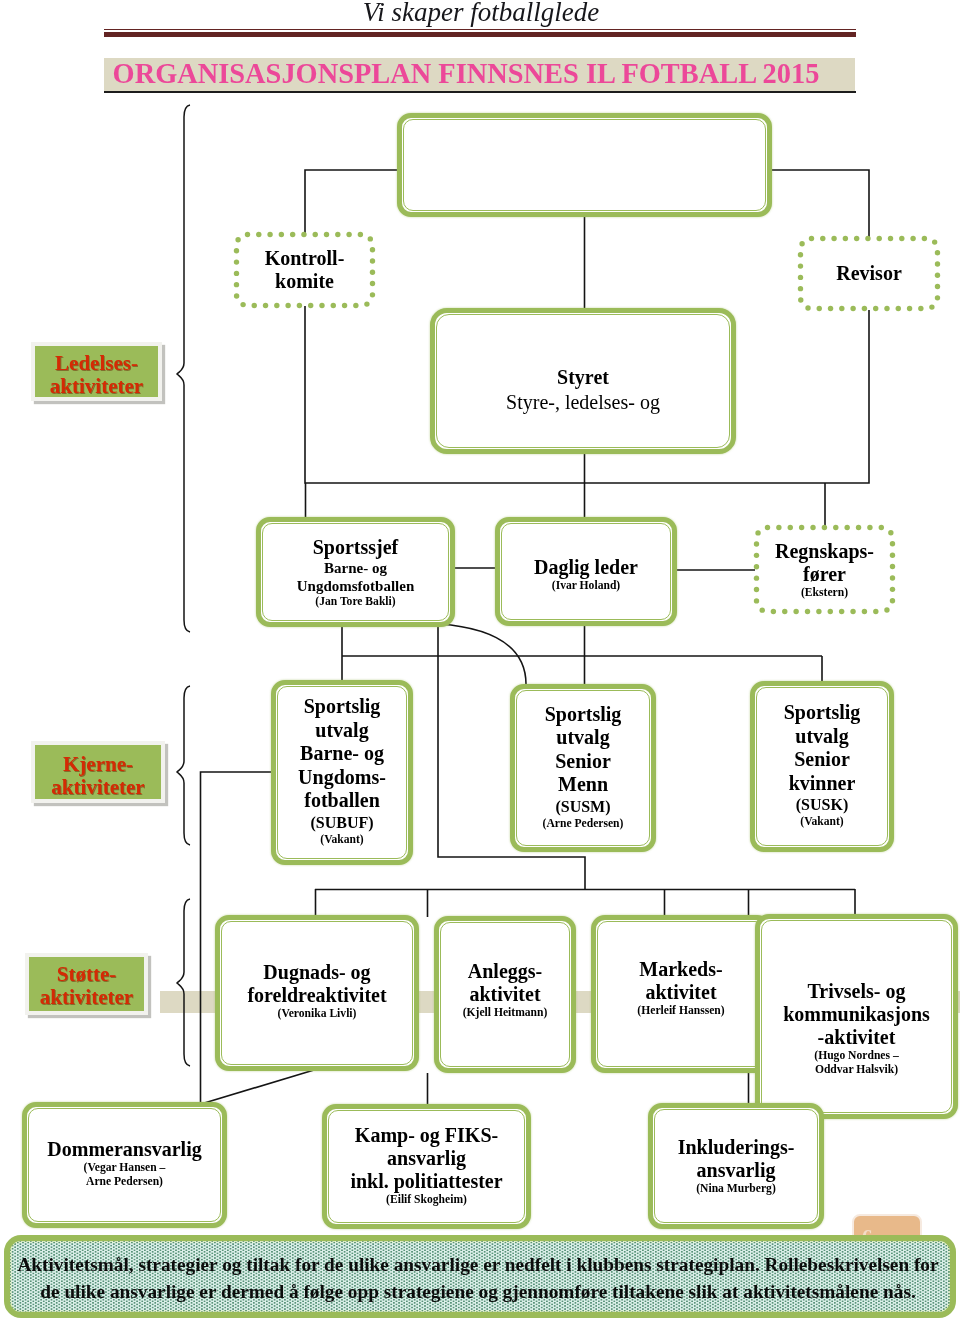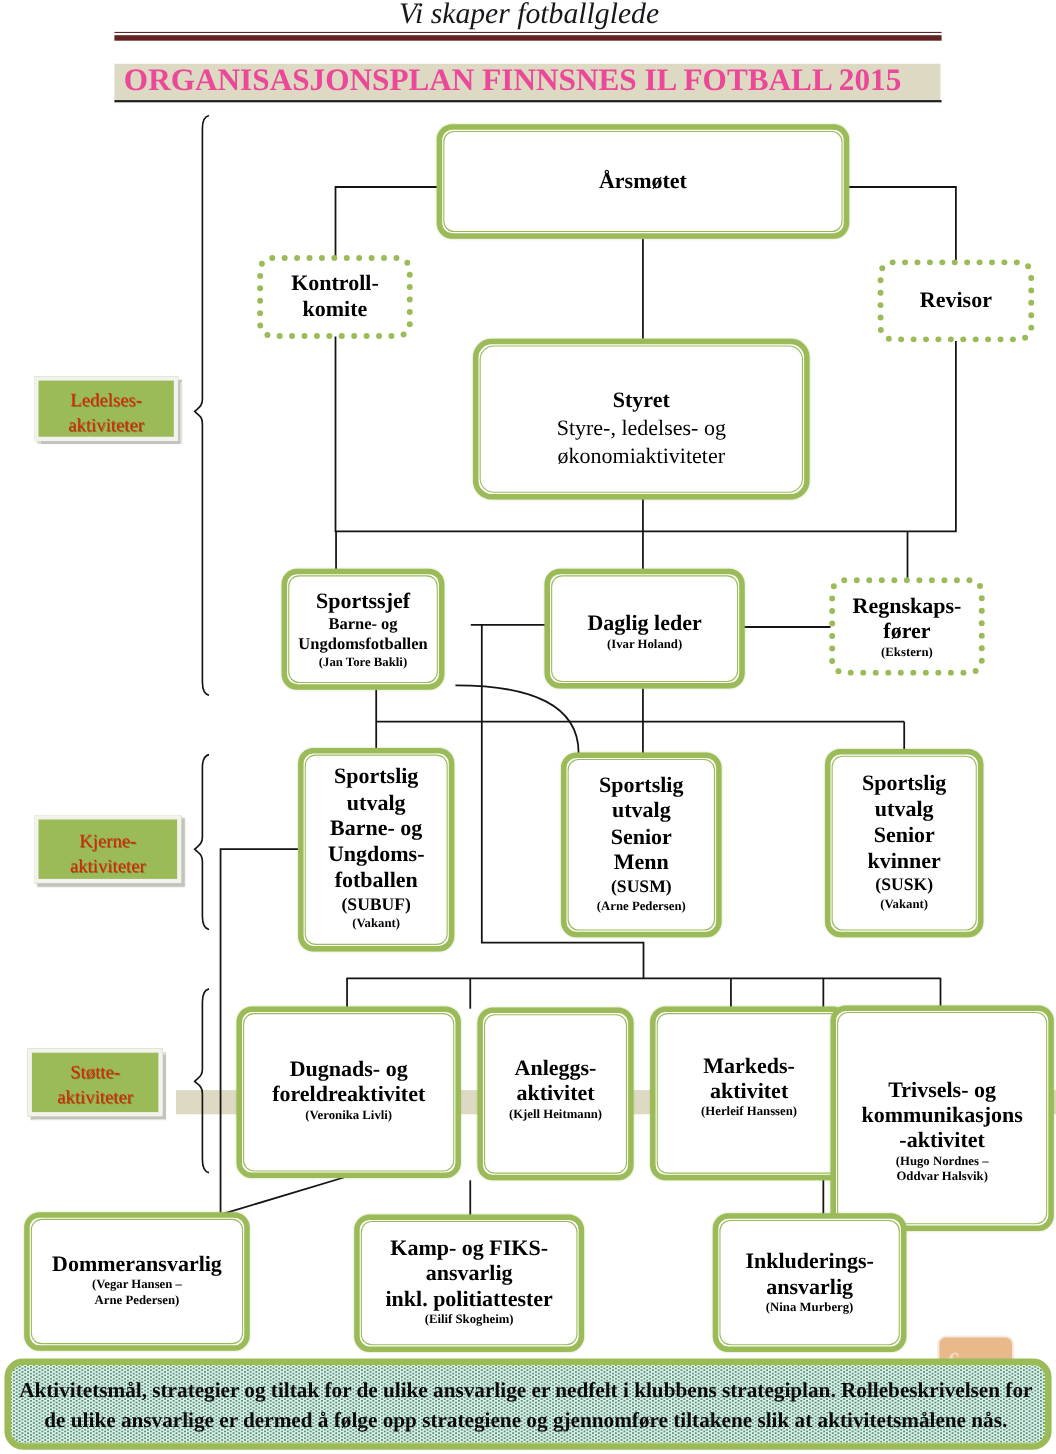--- a/index.html
+++ b/index.html
@@ -38,21 +38,21 @@
   .t3b{font-weight:bold;font-size:16px;line-height:20px;}
   .t4{font-weight:bold;font-size:11.6px;line-height:14px;}
   .t5{font-weight:bold;font-size:15px;line-height:18px;}
 
   
   .catlabel{position:absolute;box-sizing:border-box;background:#9BBB59;
      border:4px solid #F2F2EE;
      box-shadow:3px 3px 1px rgba(120,120,110,.45);
      display:flex;align-items:center;justify-content:center;}
   .catlabel span{display:block;text-align:center;color:#D42A04;
-     font-weight:normal;font-size:17px;line-height:23px;
+     font-weight:bold;font-size:21px;line-height:23px;
      text-shadow:0.8px 0.8px 0 rgba(110,45,10,.55);}
 
   
   #pagebox{position:absolute;left:852px;top:1214px;width:70px;height:46px;
      box-sizing:border-box;background:#E8B98A;border:2.5px solid #F6EAE0;border-radius:8px;
      color:#F3DCC6;font-weight:bold;font-size:21px;line-height:21px;
      display:flex;align-items:flex-start;justify-content:flex-start;padding:11px 0 0 8px;}
 
   
   #banner{position:absolute;left:4px;top:1235px;width:952px;height:83px;
@@ -109,23 +109,20 @@
       <path d="M748.5,889 V1104" fill="none" stroke="#141414" stroke-width="1.6"></path>
       <path d="M190,105 C185,106 184,110.4 184,117 L184,363 C184,369.5 180.2,370.8 177,374 C180.2,377.2 184,378.5 184,385 L184,620 C184,626.6 185,631 190,632" fill="none" stroke="#141414" stroke-width="1.5"></path>
       <path d="M190,686 C185,687 184,691.4 184,698 L184,761 C184,767.5 180.2,768.8 177,772 C180.2,775.2 184,776.5 184,783 L184,833 C184,839.6 185,844 190,845" fill="none" stroke="#141414" stroke-width="1.5"></path>
       <path d="M190,899 C185,900 184,904.4 184,911 L184,972 C184,978.5 180.2,979.8 177,983 C180.2,986.2 184,987.5 184,994 L184,1054 C184,1060.6 185,1065 190,1066" fill="none" stroke="#141414" stroke-width="1.5"></path>
       <path d="M414,623 C483,623 527,641 526,686" fill="none" stroke="#141414" stroke-width="1.6"></path>
     </svg>
 
   <div id="nodes">
       <div class="node" style="left: 397px; top: 113px; width: 375px; height: 104px; border-radius: 14px;">
         <div class="inner" style="border-radius: 10px;"></div>
-        <div class="txt">
-          <div class="t1">Årsmøtet</div>
-        </div>
       </div>
       <div class="node dotted" style="left: 234px; top: 232px; width: 141px; height: 76px; border-radius: 2px;">
         <svg class="dotborder" width="141" height="76">
           <rect x="2.5" y="2.5" width="136" height="71" rx="11" ry="11" fill="#fff"></rect>
           <circle cx="13.50" cy="2.50" r="2.7" fill="#9BBB59"></circle>
           <circle cx="24.79" cy="2.50" r="2.7" fill="#9BBB59"></circle>
           <circle cx="36.08" cy="2.50" r="2.7" fill="#9BBB59"></circle>
           <circle cx="47.37" cy="2.50" r="2.7" fill="#9BBB59"></circle>
           <circle cx="58.66" cy="2.50" r="2.7" fill="#9BBB59"></circle>
           <circle cx="69.95" cy="2.50" r="2.7" fill="#9BBB59"></circle>
@@ -205,24 +202,23 @@
         </svg>
         <div class="txt">
           <div class="t1">Revisor</div>
         </div>
       </div>
       <div class="node" style="left: 430px; top: 308px; width: 306px; height: 146px; border-radius: 17px;">
         <div class="inner" style="border-radius: 13px;"></div>
         <div class="txt" style="margin-top: 18px;">
           <div class="t1">Styret</div>
           <div class="t2">Styre-, ledelses- og</div>
-          <div class="t2">økonomiaktiviteter</div>
-        </div>
-      </div>
-      <div class="node" style="left: 256px; top: 517px; width: 148px; height: 110px; border-radius: 14px;">
+        </div>
+      </div>
+      <div class="node" style="left: 256px; top: 517px; width: 199px; height: 110px; border-radius: 14px;">
         <div class="inner" style="border-radius: 10px;"></div>
         <div class="txt" style="margin-top: 1px;">
           <div class="t1">Sportssjef</div>
           <div class="t5">Barne- og</div>
           <div class="t5">Ungdomsfotballen</div>
           <div class="t4">(Jan Tore Bakli)</div>
         </div>
       </div>
       <div class="node" style="left: 495px; top: 517px; width: 182px; height: 109px; border-radius: 14px;">
         <div class="inner" style="border-radius: 10px;"></div>

